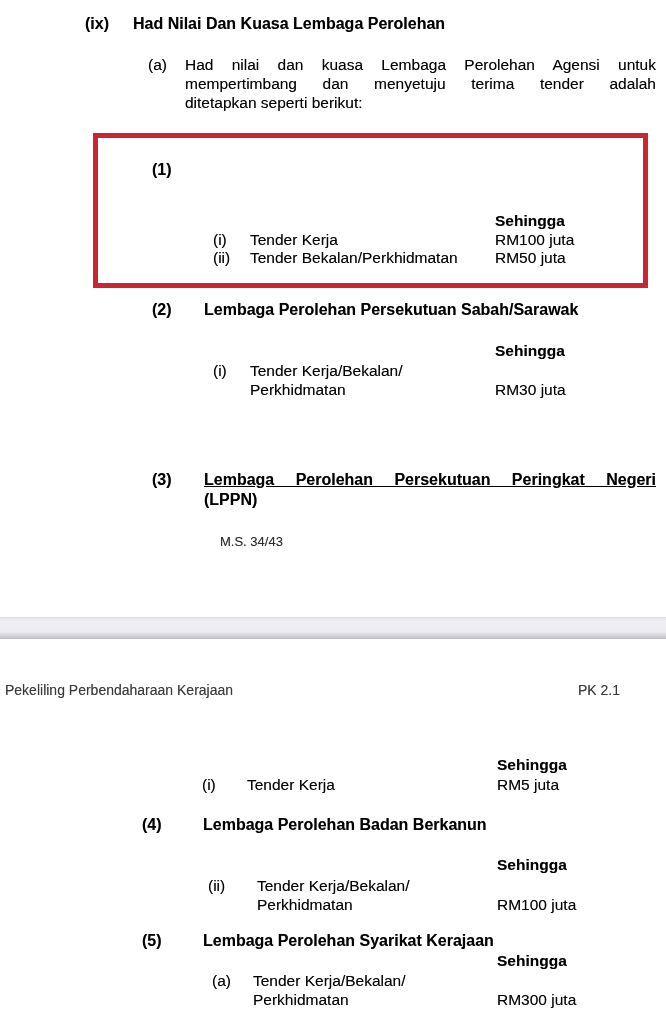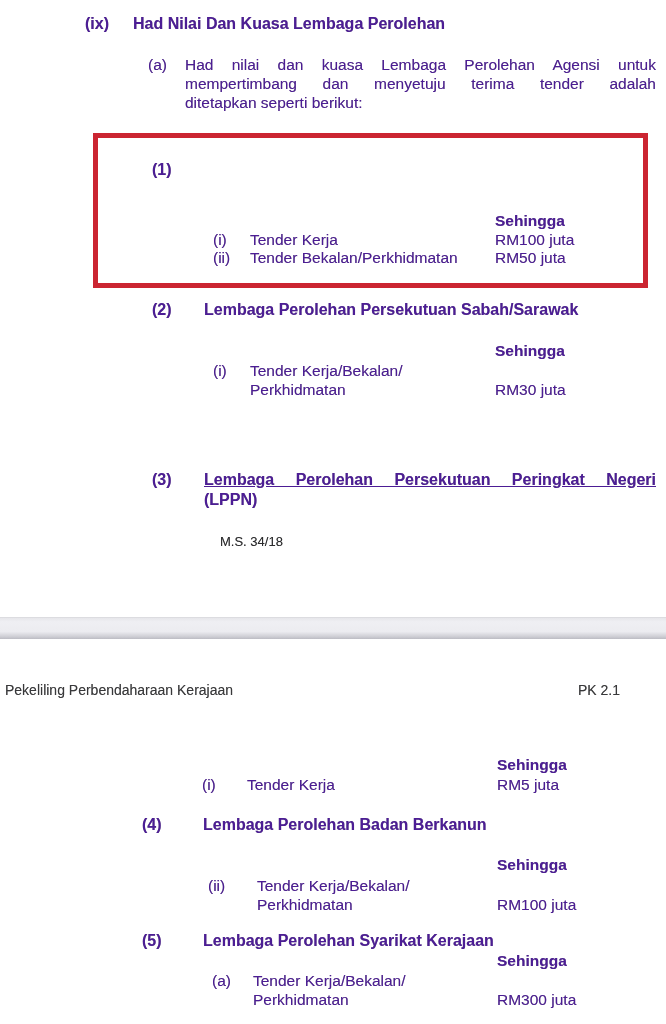--- a/index.html
+++ b/index.html
@@ -9,21 +9,21 @@
     background:#ffffff;
     font-family:"Liberation Sans","DejaVu Sans",sans-serif;
     color:#1d1d1f;
     overflow:hidden;
   }
   .t{
     position:absolute;
     font-size:15.5px;
     line-height:19px;
     white-space:nowrap;
-    color:#4c1d95;
+    color:#000000;
     text-shadow:0 0 0.6px rgba(40,40,40,0.45);
   }
   .b{font-weight:bold;}
   .h16{font-size:16px;line-height:20px;}
   .just{
     white-space:normal;
     text-align:justify;
     text-align-last:justify;
     overflow:hidden;
     height:19px;
@@ -76,21 +76,21 @@
   <div class="t b" style="left:495px;top:341px;">Sehingga</div>
   <div class="t" style="left:213px;top:361px;">(i)</div>
   <div class="t" style="left:250px;top:361px;">Tender Kerja/Bekalan/</div>
   <div class="t" style="left:250px;top:380px;">Perkhidmatan</div>
   <div class="t" style="left:495px;top:380px;text-align:center;">RM30 juta</div>
 
   <div class="t b h16" style="left:152px;top:470px;">(3)</div>
   <div class="t b h16 just justb" style="left:204px;top:470px;width:452px;text-decoration:underline;">Lembaga Perolehan Persekutuan Peringkat Negeri</div>
   <div class="t b h16" style="left:204px;top:490px;">(LPPN)</div>
 
-  <div class="t small" style="left:220px;top:534px;">M.S. 34/18</div>
+  <div class="t small" style="left:220px;top:534px;">M.S. 34/43</div>
 
   <div class="page-gap"></div>
 
   <div class="t hdr" style="left:5px;top:682px;">Pekeliling Perbendaharaan Kerajaan</div>
   <div class="t hdr" style="left:578px;top:682px;">PK 2.1</div>
 
   <div class="t b" style="left:497px;top:755px;">Sehingga</div>
   <div class="t" style="left:202px;top:775px;">(i)</div>
   <div class="t" style="left:247px;top:775px;">Tender Kerja</div>
   <div class="t" style="left:497px;top:775px;">RM5 juta</div>

